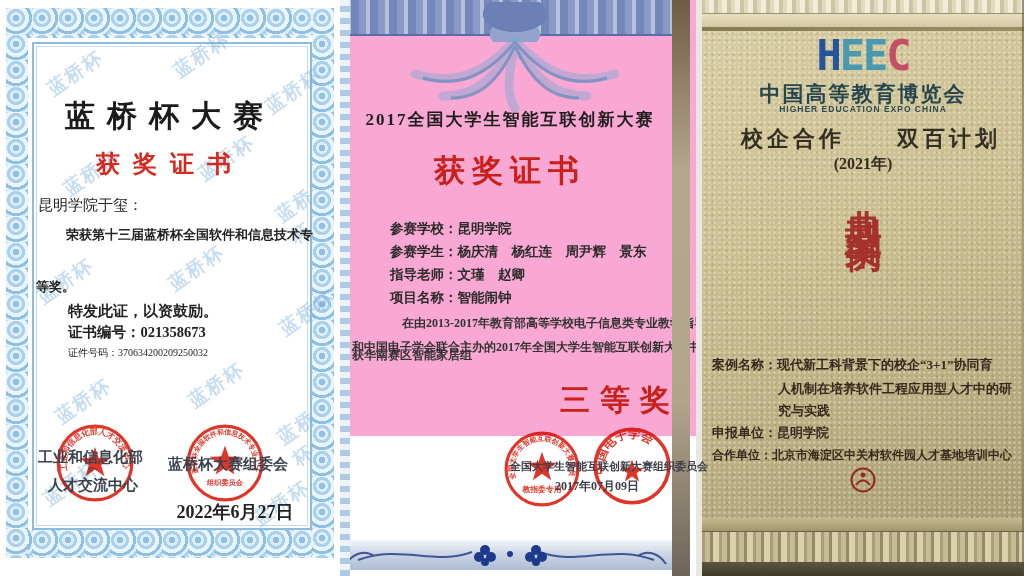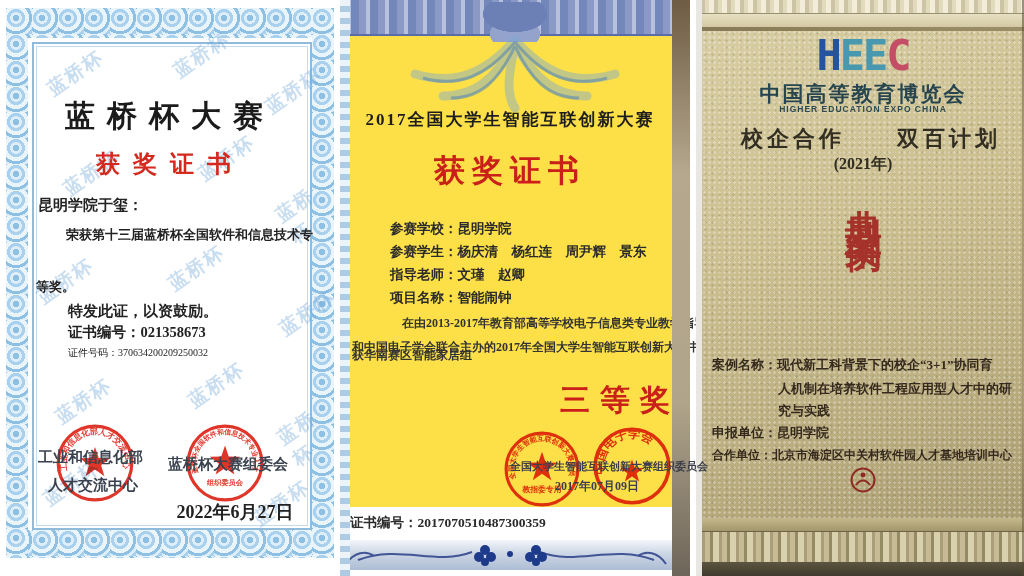--- a/index.html
+++ b/index.html
@@ -18,35 +18,35 @@
   .lace-left{left:6px;top:8px;width:22px;height:550px;}
   .lace-right{left:312px;top:8px;width:22px;height:550px;}
   .inner-line{left:32px;top:42px;width:276px;height:484px;border:2px solid #8fbbdd;
      box-shadow:inset 0 0 0 2px #fff,inset 0 0 0 3px #c2dcef;}
   .wm{color:rgba(110,165,215,0.38);font-weight:bold;font-size:19px;transform:rotate(-35deg);
       letter-spacing:2px;}
   .lq-title{left:0;top:96px;width:340px;text-align:center;font-size:30px;font-weight:bold;
       letter-spacing:12px;color:#1b1b1b;}
   .lq-sub{left:0;top:148px;width:340px;text-align:center;font-size:24px;font-weight:bold;
       letter-spacing:13px;color:#d5281e;}
-  .lq-recipient{left:38px;top:196px;font-size:15px;font-weight:bold;color:#222;}
+  .lq-recipient{left:38px;top:196px;font-size:15px;font-weight:normal;color:#222;}
   .lq-body{font-size:13px;font-weight:bold;color:#222;}
   .lq-note{left:68px;top:302px;font-size:15px;font-weight:bold;color:#222;}
   .lq-num{left:68px;top:323px;font-size:14.5px;font-weight:bold;color:#222;}
   .lq-num2{left:68px;top:346px;font-size:10px;font-weight:normal;color:#222;}
   .overlay-org{font-size:15px;font-weight:bold;color:#39424e;z-index:6;}
   .lq-date{left:150px;top:500px;width:170px;text-align:center;font-size:18px;font-weight:bold;
       color:#222;z-index:6;}
 
   
   .stamp{z-index:4;}
   .stamp svg{display:block;}
 
   
-  .cert-mid{left:340px;top:0;width:350px;height:507px;background:#fde047;}
+  .cert-mid{left:340px;top:0;width:350px;height:436px;background:#f9a8d4;padding-left:48px;}
   .mid-topband{left:0;top:0;width:350px;height:34px;
       background:repeating-linear-gradient(90deg,#8a99c6 0 7px,#b7c1dd 7px 11px,#7487bb 11px 19px);
       border-bottom:2px solid #5b6da8;}
   .mid-crest{left:125px;top:2px;width:100px;height:40px;
       background:radial-gradient(ellipse at 50% 30%,#6d80b6 0 45%,transparent 46%),
                  radial-gradient(ellipse at 50% 80%,#93a3cc 0 35%,transparent 36%);}
   .mid-leftband{left:0;top:0;width:10px;height:576px;
       background:repeating-linear-gradient(0deg,#aecbe3 0 6px,#ecf4fa 6px 12px);}
   .mid-rightband{left:332px;top:0;width:18px;height:576px;
       background:linear-gradient(#6e5c44,#b5a88e 30%,#b0a48a 70%,#6e655a);}
@@ -222,21 +222,20 @@
           </defs>
         <circle cx="50" cy="50" r="46" fill="none" stroke="#e0362a" stroke-width="4.5"></circle>
         <text font-size="15" fill="#e0362a" font-weight="bold"><textPath href="#arcD" startOffset="4%">中国电子学会</textPath></text>
         <path fill="#e0362a" d="M50,42 L53.5,52.2 L64.5,52.4 L55.8,59 L58.9,69.4 L50,63 L41.1,69.4 L44.2,59 L35.5,52.4 L46.5,52.2 Z"></path>
       </svg>
     </div>
 
     <div class="abs mid-overlay nowrap" style="left:170px;top:459px">全国大学生智能互联创新大赛组织委员会</div>
     <div class="abs mid-overlay nowrap" style="left:215px;top:478px;font-size:12px">2017年07月09日</div>
 
-    <div class="abs mid-certno nowrap"><span>证书编号：</span><span>2017070510487300359</span></div>
 
     <div class="abs mid-bottomband">
       <svg width="332" height="30" viewBox="0 0 332 30">
         <g stroke="#2a3f88" fill="none" stroke-width="2" opacity="0.85">
           <path d="M18,20 C60,4 95,26 132,12"></path>
           <path d="M314,20 C272,4 237,26 200,12"></path>
           <path d="M6,24 C14,12 26,10 34,16"></path>
           <path d="M326,24 C318,12 306,10 298,16"></path>
         </g>
         <g fill="#1e3a8a">

